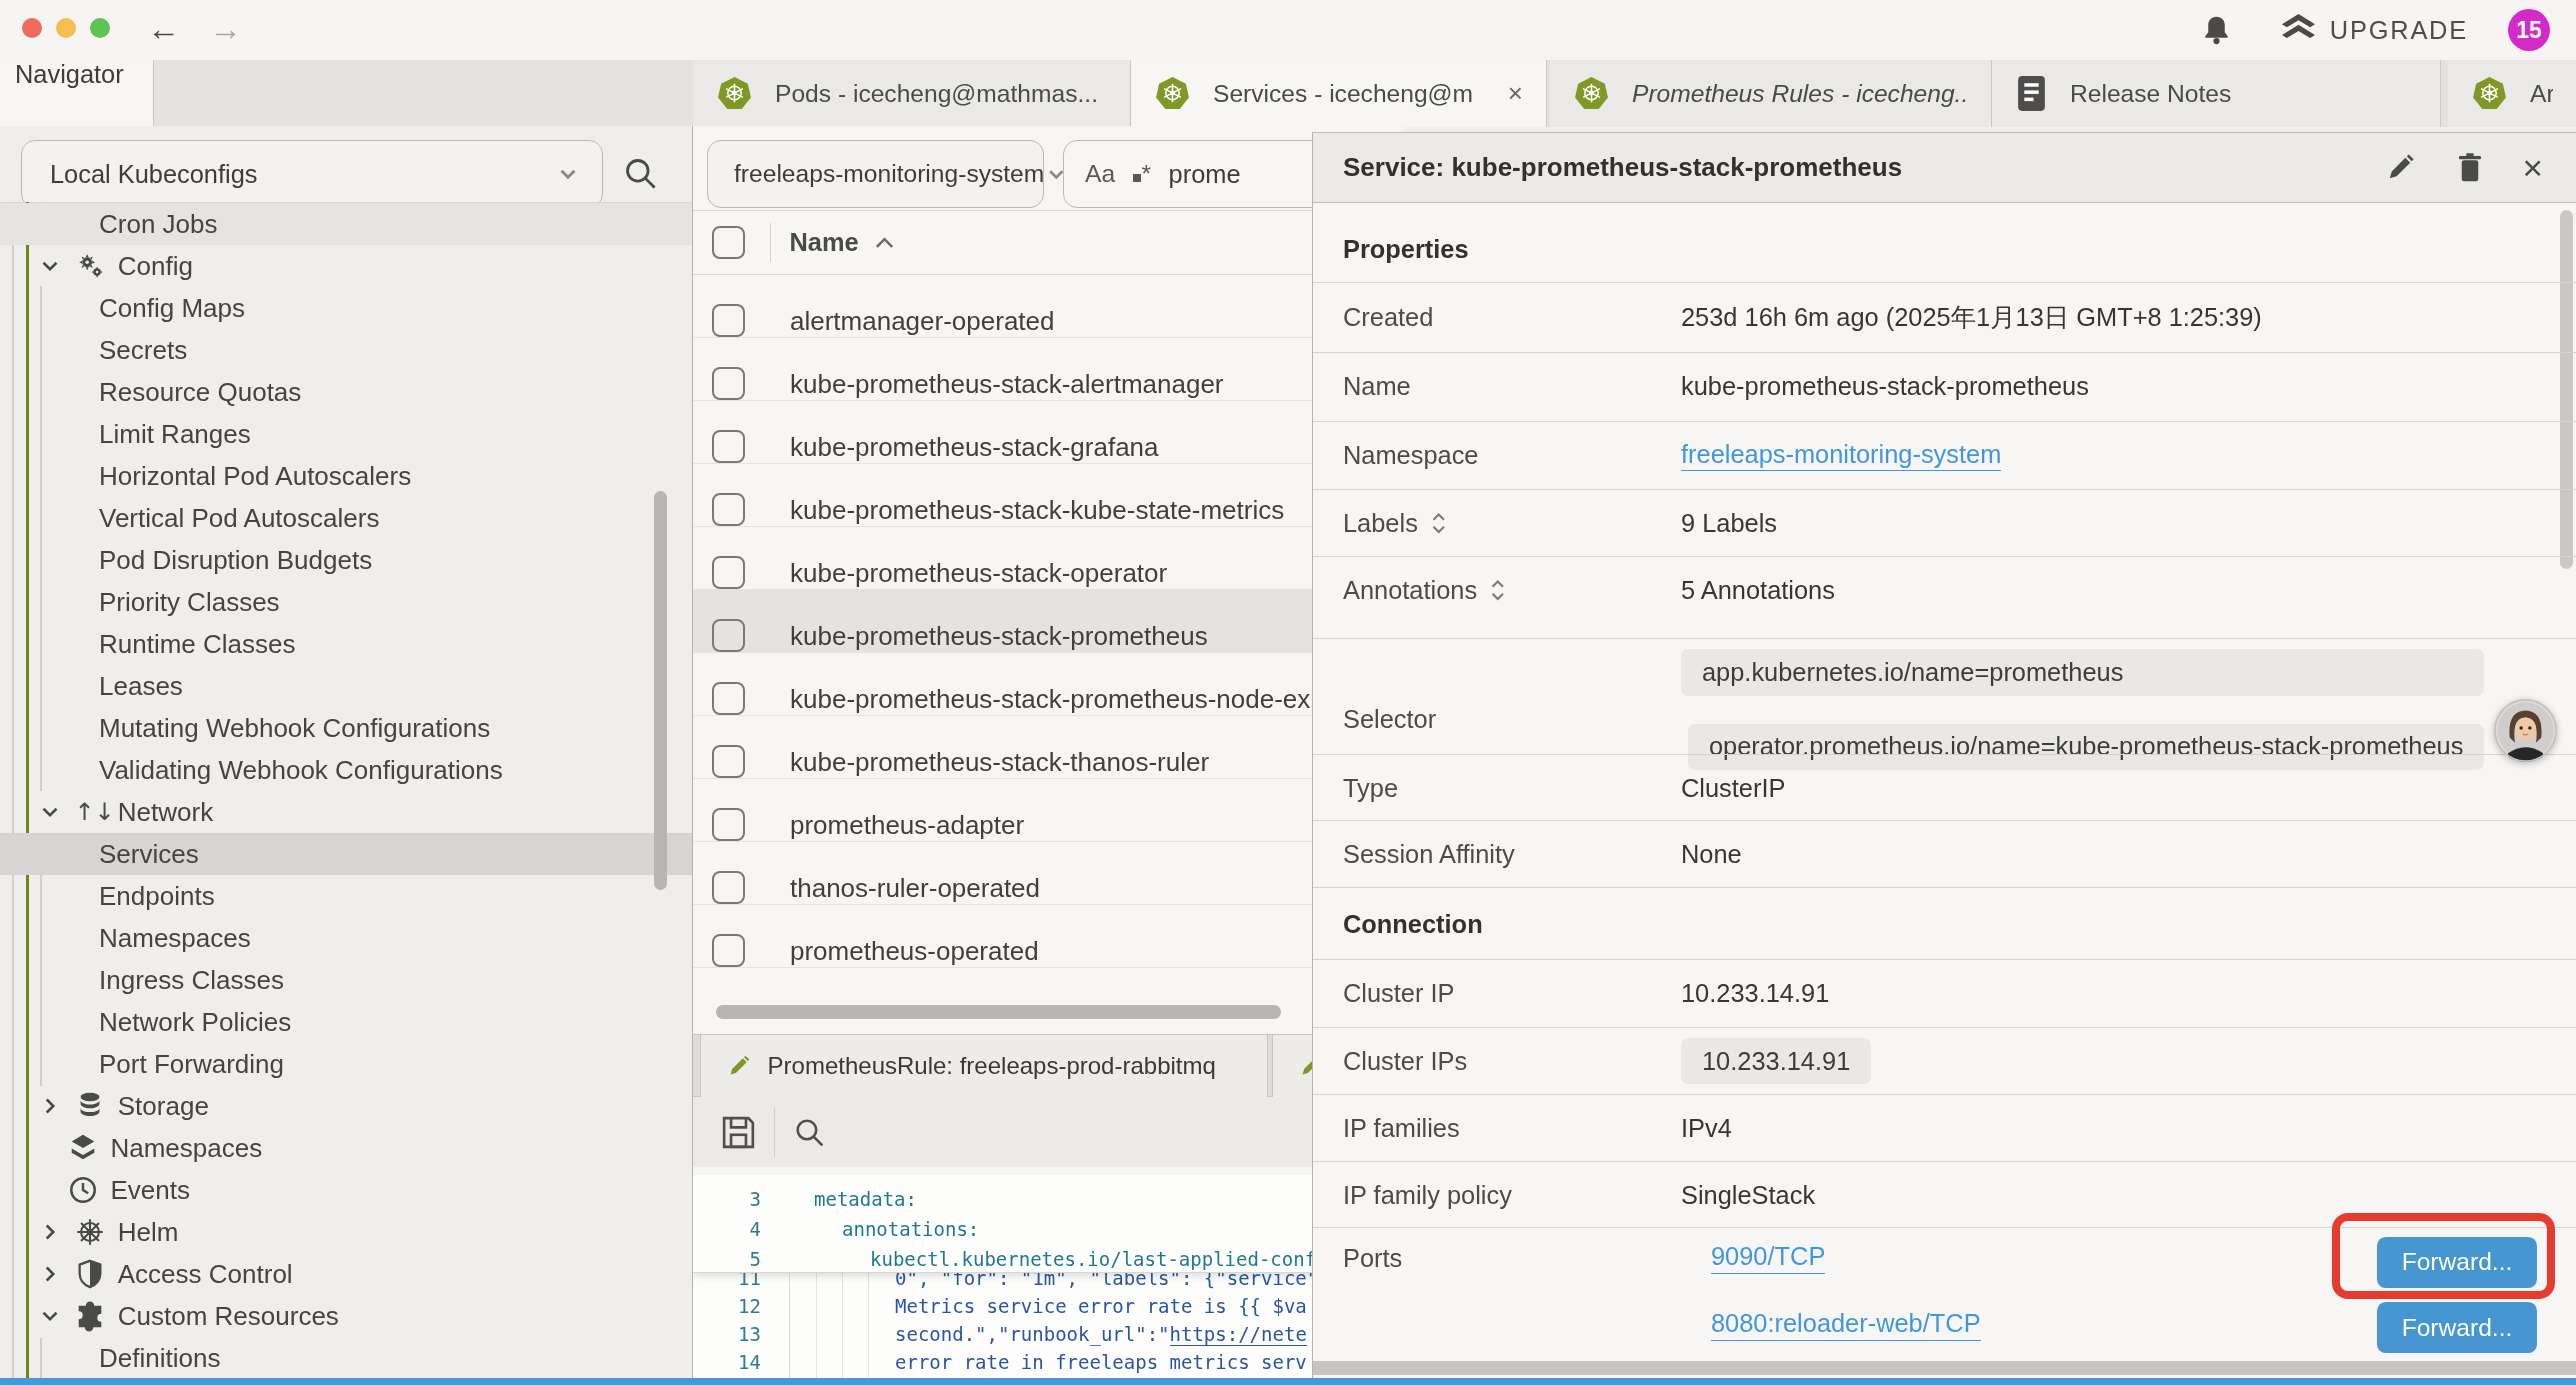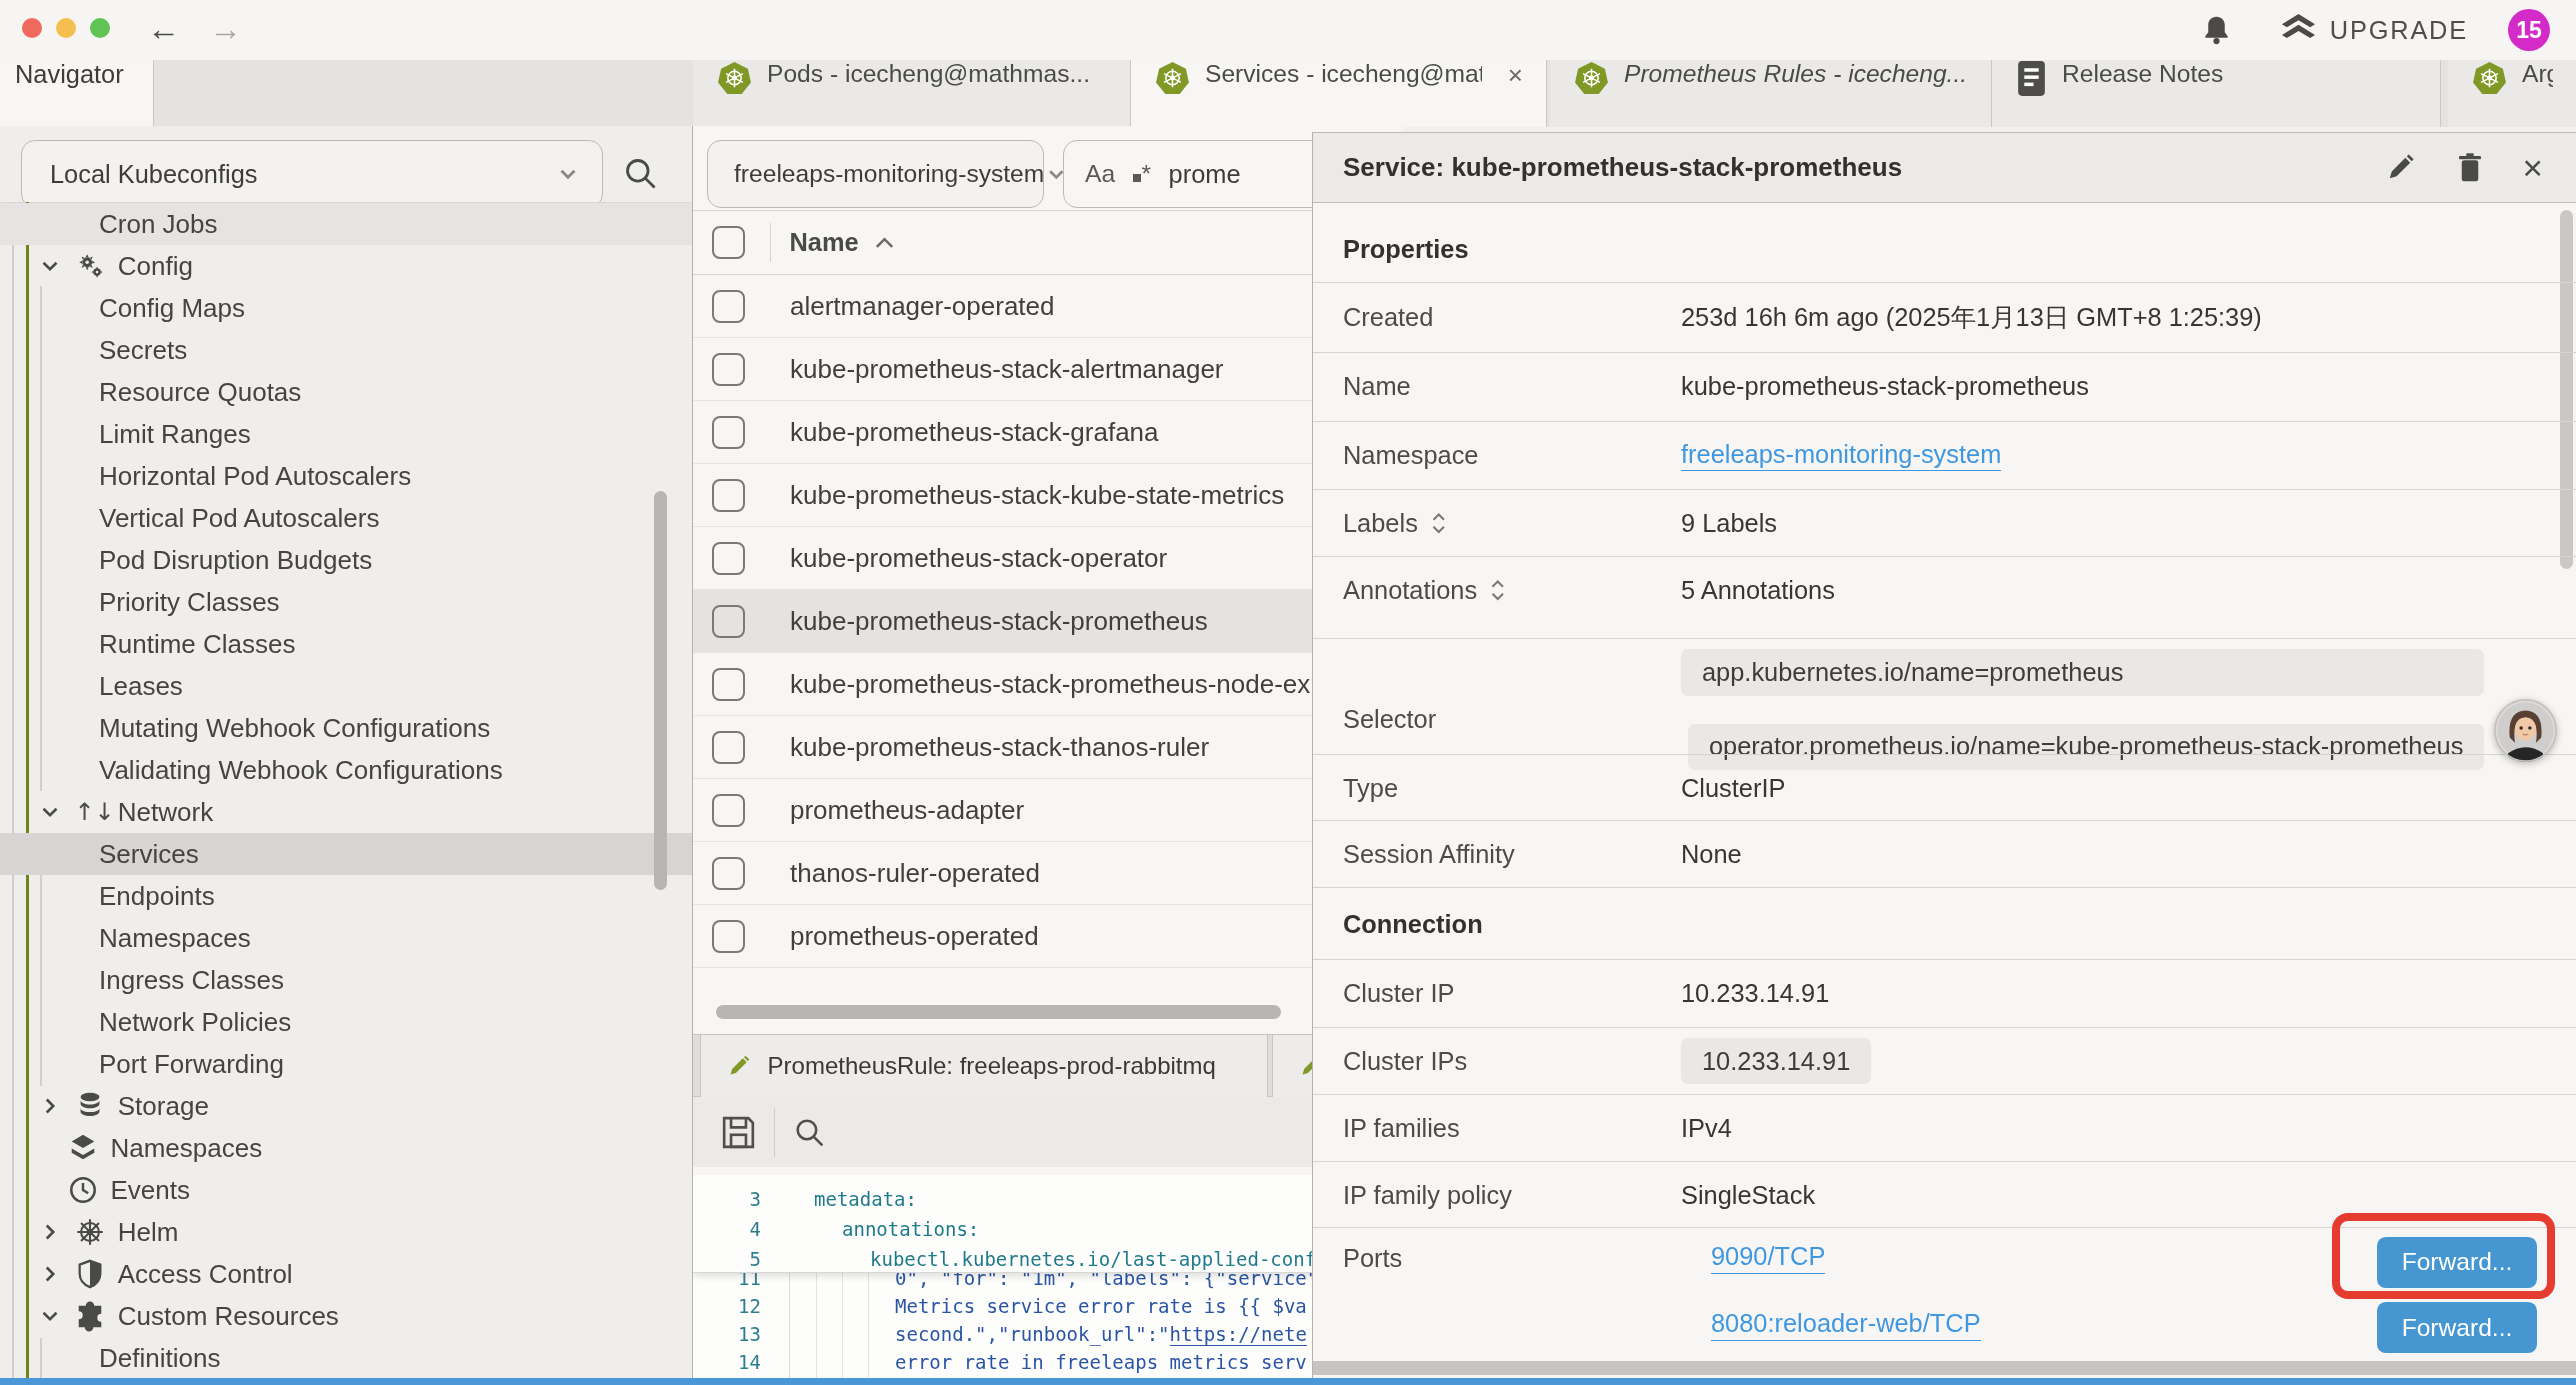--- a/index.html
+++ b/index.html
@@ -10,21 +10,21 @@
 .titlebar{position:absolute;top:0;left:0;right:0;height:60px;background:#f6f5f4}
 .tl{position:absolute;top:17.5px;width:20px;height:20px;border-radius:50%}
 .tl.r{left:22px;background:#ee6a5e}.tl.y{left:56px;background:#f5bf50}.tl.g{left:90px;background:#5fc454}
 .navarrow{position:absolute;top:8.8px;font-size:33px;color:#4b4a48;line-height:40px}
 .navarrow.fwd{color:#a9a8a6}
 .tb-right{position:absolute;top:0;right:0;height:60px;display:flex;align-items:center}
 .upgrade-label{font-size:25.4px;letter-spacing:1.8px;color:#4e4d4b;margin-left:12.3px}
 .badge{width:42px;height:42px;border-radius:50%;background:#d42bc8;color:#fff;font-size:23px;font-weight:bold;display:flex;align-items:center;justify-content:center;margin-left:40px;margin-right:26px}
 
 .tabbar{position:absolute;top:60px;left:0;right:0;height:67px;background:#e4e3e1}
-.tab{position:absolute;top:0;height:67px;display:flex;gap:14px;padding:0 23px;background:#eae9e7;border-right:0.9px solid #c9c8c6;overflow:hidden;white-space:nowrap;font-size:24.6px;color:#4a4a48}
+.tab{position:absolute;top:0;height:67px;display:flex;align-items:center;gap:22px;padding:0 23px;background:#eae9e7;border-right:0.9px solid #c9c8c6;overflow:hidden;white-space:nowrap;font-size:24.6px;color:#4a4a48}
 .tab.active{background:#f7f6f4}
 .tab .tlbl{overflow:hidden;white-space:nowrap}
 .tab .closex{margin-left:auto;font-size:26px;color:#6a6968;padding-left:12.3px}
 .navtab{position:absolute;top:0;left:0;width:154px;height:67px;background:#f7f6f4;border-right:0.9px solid #c9c8c6;display:flex;align-items:flex-start;padding-left:15px;font-size:25.4px;color:#3d3c3a}
 .italic .tlbl{font-style:italic}
 
 .sidebar{position:absolute;top:126px;left:0;width:693px;bottom:0;background:#efeeec;border-right:1.8px solid #b3b2b0;overflow:hidden;z-index:1}
 .kubeselect{position:absolute;top:14px;left:21px;width:582px;height:68px;background:#f3f2f0;border:1.8px solid #bab9b7;border-radius:14px;display:flex;align-items:center;padding:0 21px 0 28px;font-size:25.4px;color:#3d3c3a}
 .kubeselect .chev{margin-left:auto}
 .side-search{position:absolute;top:28px;left:621px}
@@ -47,21 +47,21 @@
 .nsselect .chev{margin-left:auto}
 .searchbox{position:absolute;top:14px;left:370px;width:289px;height:68px;background:#f7f6f4;border:1.8px solid #bab9b7;border-radius:14px;display:flex;align-items:center;padding:0 21px;font-size:24.6px;color:#5a5958;gap:17.5px;white-space:nowrap}
 .rx i{display:inline-block;width:8px;height:8px;background:#5a5958;margin-right:0.9px}
 .searchval{color:#3d3c3a;font-size:25.4px}
 .thead{position:absolute;top:84px;left:0;right:0;height:65px;border-top:0.9px solid #d5d4d2;border-bottom:0.9px solid #d5d4d2;display:flex;align-items:center}
 .cbox{width:33px;height:33px;border:2.6px solid #7a7977;border-radius:8px;margin-left:19px;flex:0 0 33px}
 .coldiv{width:0.9px;height:39px;background:#d5d4d2;margin-left:24.6px}
 .thname{font-size:25.4px;font-weight:bold;color:#4a4a48;margin-left:19px}
 .sorticon{margin-left:14px}
 .trows{position:absolute;top:149px;left:0;right:0}
-.trow{height:63px;display:flex;align-items:center;border-bottom:0.9px solid #e5e4e2;white-space:nowrap}
+.trow{height:63px;display:flex;align-items:flex-end;border-bottom:0.9px solid #e5e4e2;white-space:nowrap}
 .trow.selected{background:#e4e3e1}
 .trow .rname{font-size:26px;color:#403f3d;margin-left:45px}
 .hscroll{position:absolute;top:879px;left:23px;width:565px;height:14px;border-radius:7px;background:#b7b6b4}
 .etabs{position:absolute;top:908px;left:0;right:0;height:63px;background:#dedddb;border-top:0.9px solid #c6c5c3;border-bottom:0.9px solid #c6c5c3}
 .etab{position:absolute;top:0;height:62px;background:#edecea;border-right:0.9px solid #c6c5c3;border-left:0.9px solid #c6c5c3;display:flex;align-items:center;gap:16px;padding:0 24.6px;font-size:24px;color:#3a3938;white-space:nowrap;overflow:hidden}
 .etoolbar{position:absolute;top:971px;left:0;right:0;height:70px;background:#eceae8;display:flex;align-items:center}
 .etooldiv{width:0.9px;height:49px;background:#cfcecc;margin:0 16px}
 .editor{position:absolute;top:1049px;left:0;right:0;bottom:0;background:#fdfdfc}
 .egutterline{position:absolute;left:96px;top:0;bottom:0;width:0.9px;background:#dcdbd9}
 .eguide{position:absolute;top:93px;bottom:0;width:0.9px;background:#e4e3e1}

